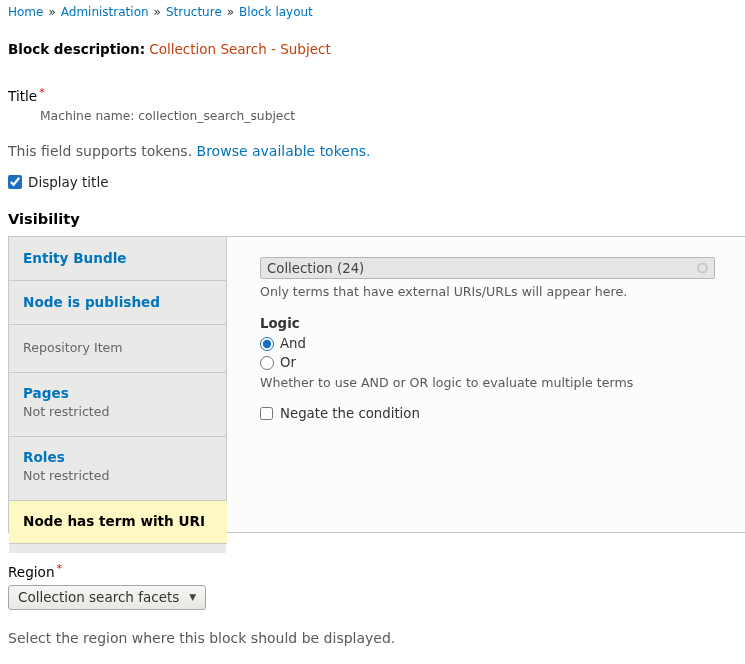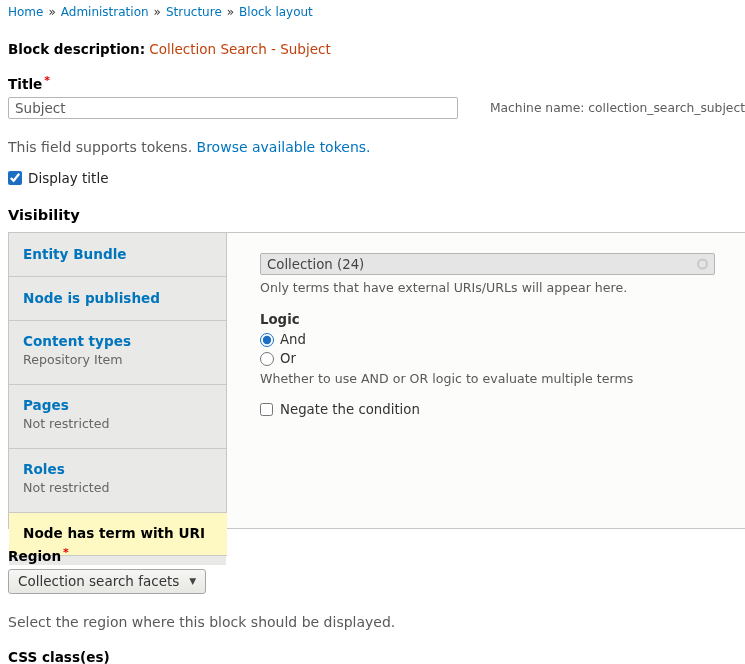--- a/index.html
+++ b/index.html
@@ -16,21 +16,21 @@
   .breadcrumb { font-size:12px; padding:1px 0 0 0; }
   .breadcrumb a { color:#0074bd; text-decoration:none; cursor:pointer; }
   .breadcrumb .sep { color:#333; margin:0 5px; }
 
   
   .block-desc { margin-top:22px; }
   .block-desc b { color:#000; }
   .block-desc span.val { color:#c2410c;text-align:right; }
 
   
-  .form-label { font-weight:bold; color:#000; margin:19px 0 5px; font-size:13.6px; }
+  .form-label { font-weight:normal; color:#000; margin:31px 0 5px; font-size:13.6px; }
   .req { color:#e00000; font-size:11px; vertical-align:top; position:relative; top:-2px; margin-left:2px; }
   .text-input {
     border:1px solid #b5b5b5; border-radius:2px; background:#fff;
     height:22px; padding:2px 6px; font-size:13.5px; color:#595959;
     font-family:"DejaVu Sans","Liberation Sans",sans-serif;
     width:457px; outline:none;
   }
   .description { font-size:14px; color:#595959; margin-top:20px; }
   .description a { color:#0074bd; text-decoration:none; cursor:pointer; }
 
@@ -107,21 +107,20 @@
   <div class="block-desc">
     <b>Block description:</b>
     <span class="val"> </span><span class="val">Collection Search - Subject</span>
   </div>
 
   
   <div class="form-label">
     <span>Title</span><span class="req">*</span>
   </div>
   <div class="title-row">
-    <input class="text-input" type="text" value="Subject" style="">
     <span class="machine-name">Machine name: collection_search_subject</span>
   </div>
   <div class="description">
     <span>This field supports tokens.</span>
     <a>Browse available tokens.</a>
   </div>
 
   
   <div class="checkbox-row">
     <input type="checkbox" checked="" style="">
@@ -133,21 +132,20 @@
 
   <div class="vtabs">
     <div class="vtabs-menu">
       <div class="vtab">
         <div class="vtab-label">Entity Bundle</div>
       </div>
       <div class="vtab">
         <div class="vtab-label">Node is published</div>
       </div>
       <div class="vtab two-line">
-        <div class="vtab-label">Content types</div>
         <div class="vtab-summary">Repository Item</div>
       </div>
       <div class="vtab two-line">
         <div class="vtab-label">Pages</div>
         <div class="vtab-summary">Not restricted</div>
       </div>
       <div class="vtab two-line">
         <div class="vtab-label">Roles</div>
         <div class="vtab-summary">Not restricted</div>
       </div>

